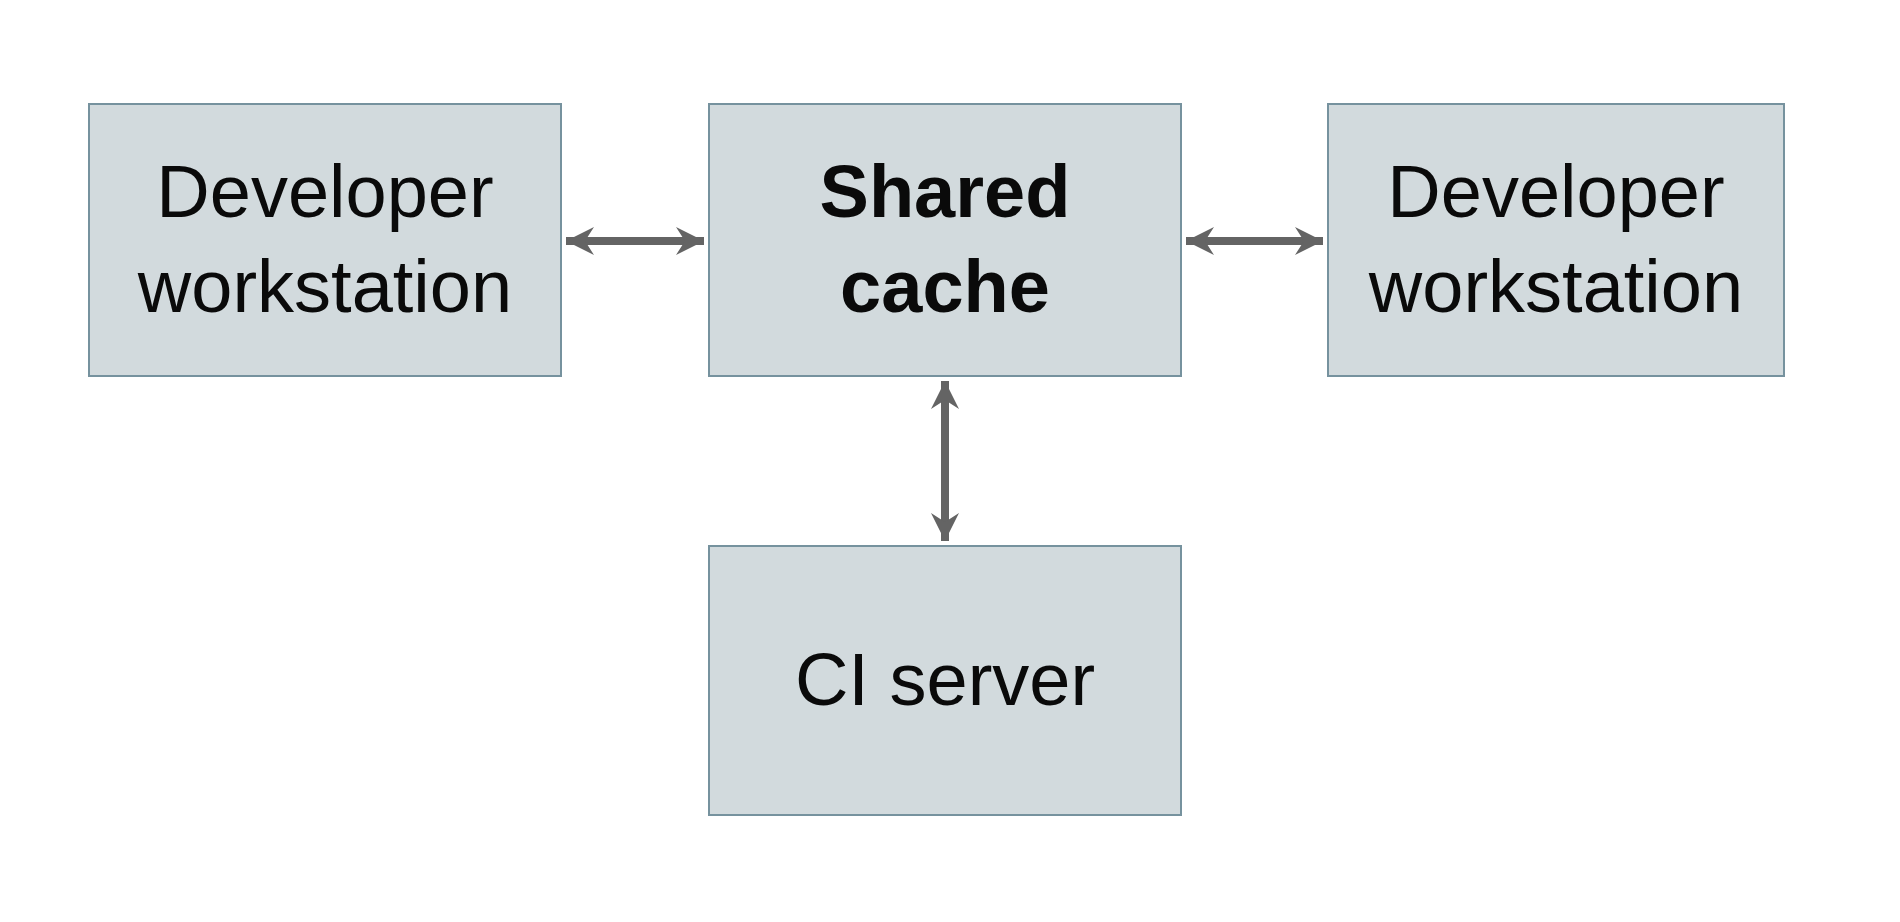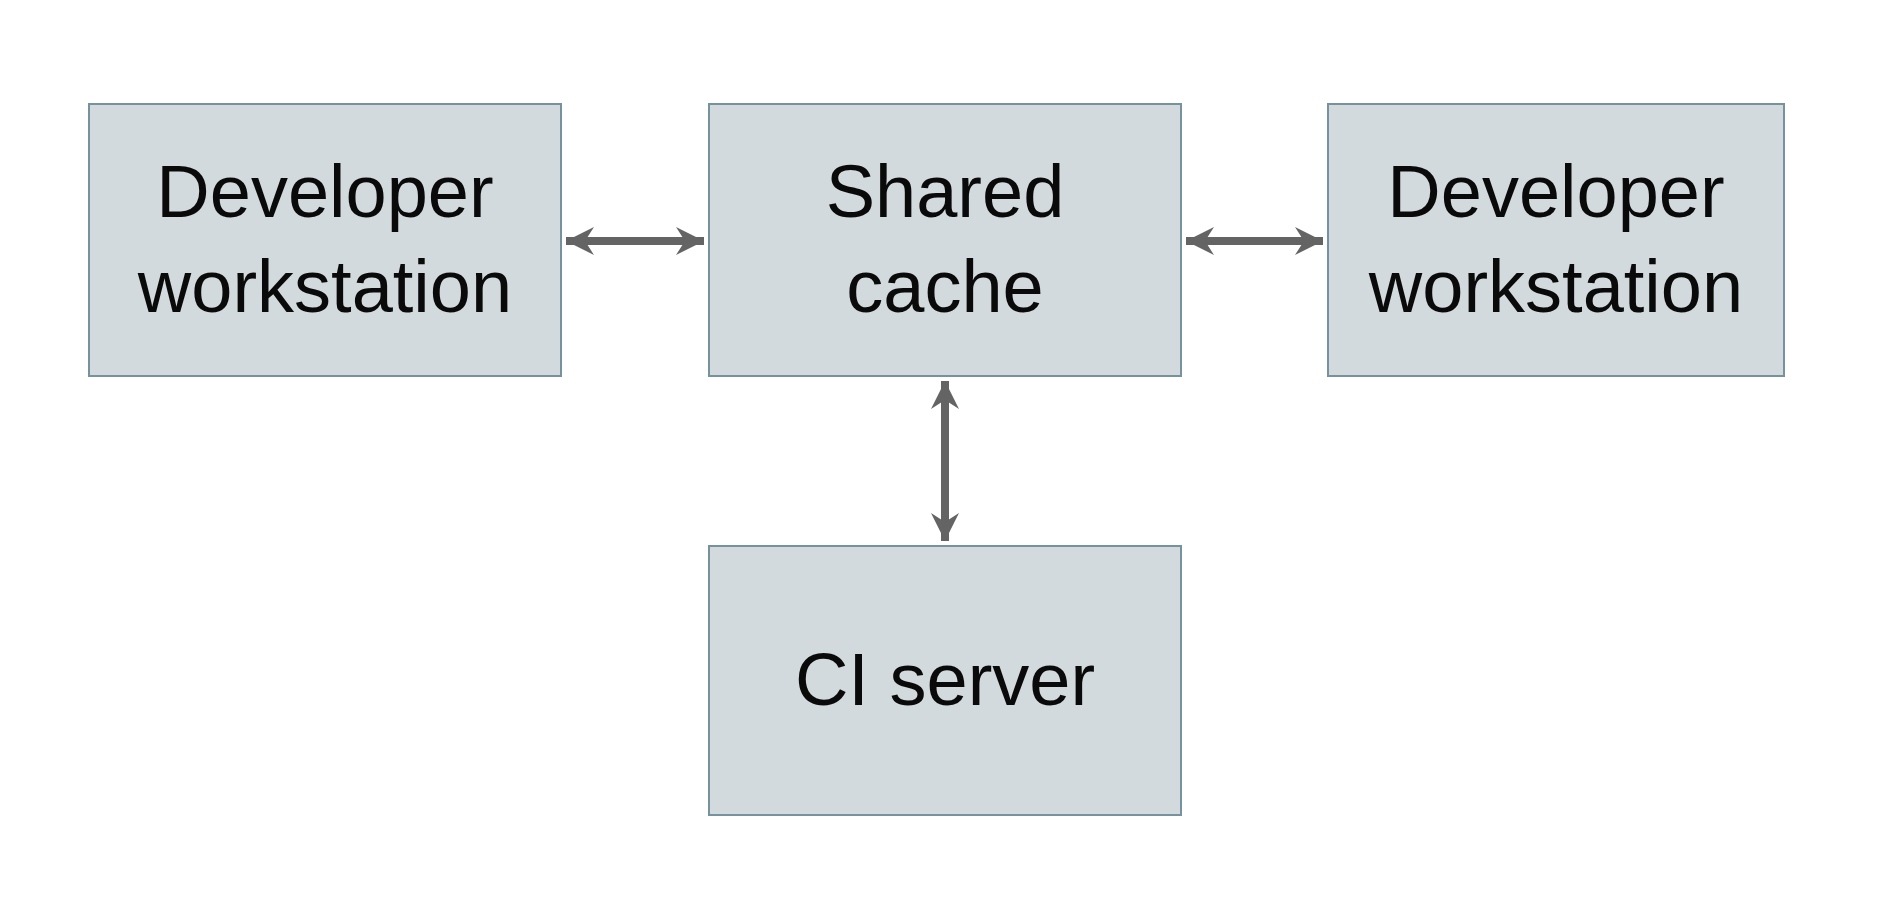--- a/index.html
+++ b/index.html
@@ -22,21 +22,21 @@
     justify-content: center;
     text-align: center;
   }
   .node-label {
     font-size: 74px;
     line-height: 1.28;
     color: var(--text-color, #0a0a0a);
     white-space: pre-line;
   }
   .node-dev-left     { left: 88px;   top: 103px; width: 474px; height: 274px; }
-  .node-shared-cache { left: 708px;  top: 103px; width: 474px; height: 274px; }
+  .node-shared-cache { left: 708px;  top: 103px; width: 474px; height: 274px; font-weight: bold; }
   .node-dev-right    { left: 1327px; top: 103px; width: 458px; height: 274px; }
   .node-ci-server    { left: 708px;  top: 545px; width: 474px; height: 271px; }
   svg.edges {
     position: absolute;
     left: 0; top: 0;
     width: 1900px; height: 922px;
     pointer-events: none;
   }
   .edge-line {
     stroke: var(--arrow-color, #646464);

